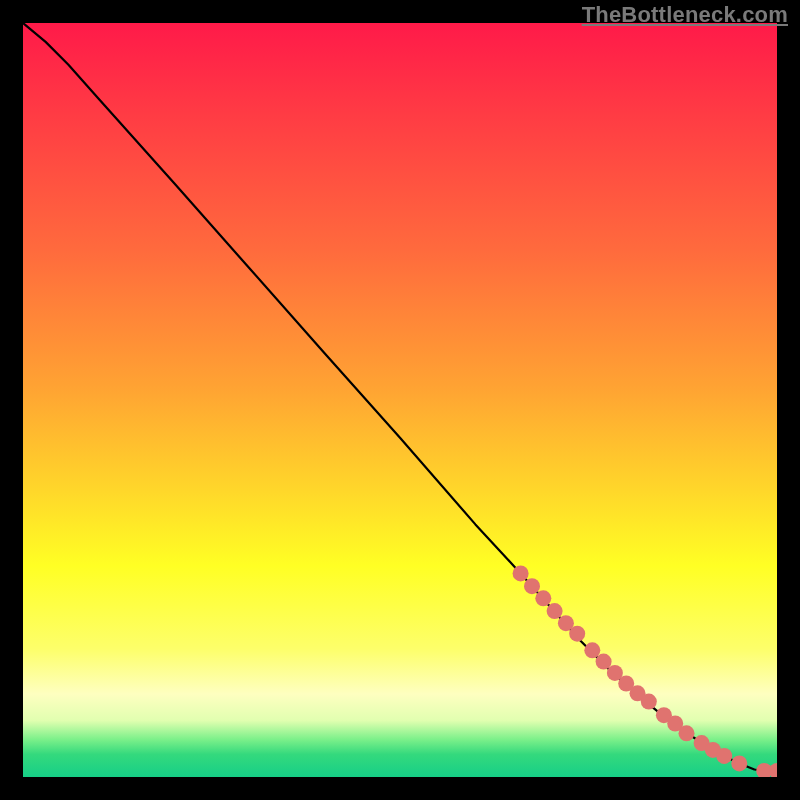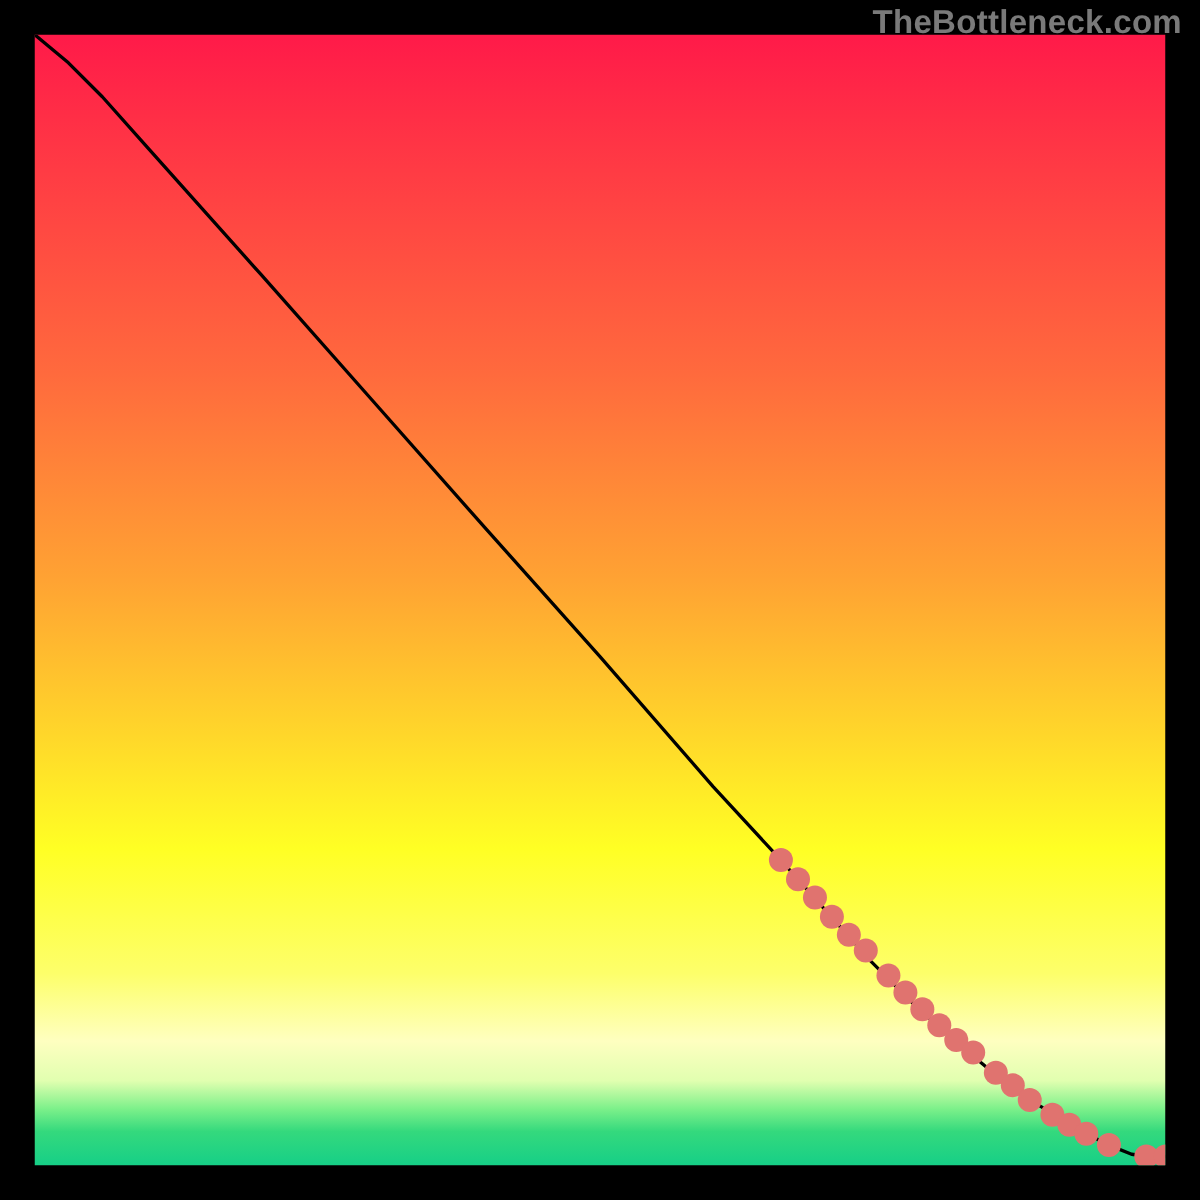--- a/index.html
+++ b/index.html
@@ -63,20 +63,21 @@
   }
   .watermark {
     position: absolute;
     top: 2px;
     right: 12px;
     font-size: 22px;
     font-weight: 600;
     color: #7a7a7a;
     letter-spacing: 0.2px;
     user-select: none;
+    text-decoration: underline;
   }
 </style>
 </head>
 <body>
 
 <div class="stage">
 
   <div class="plot-area">
     <div class="gradient"></div>
 

